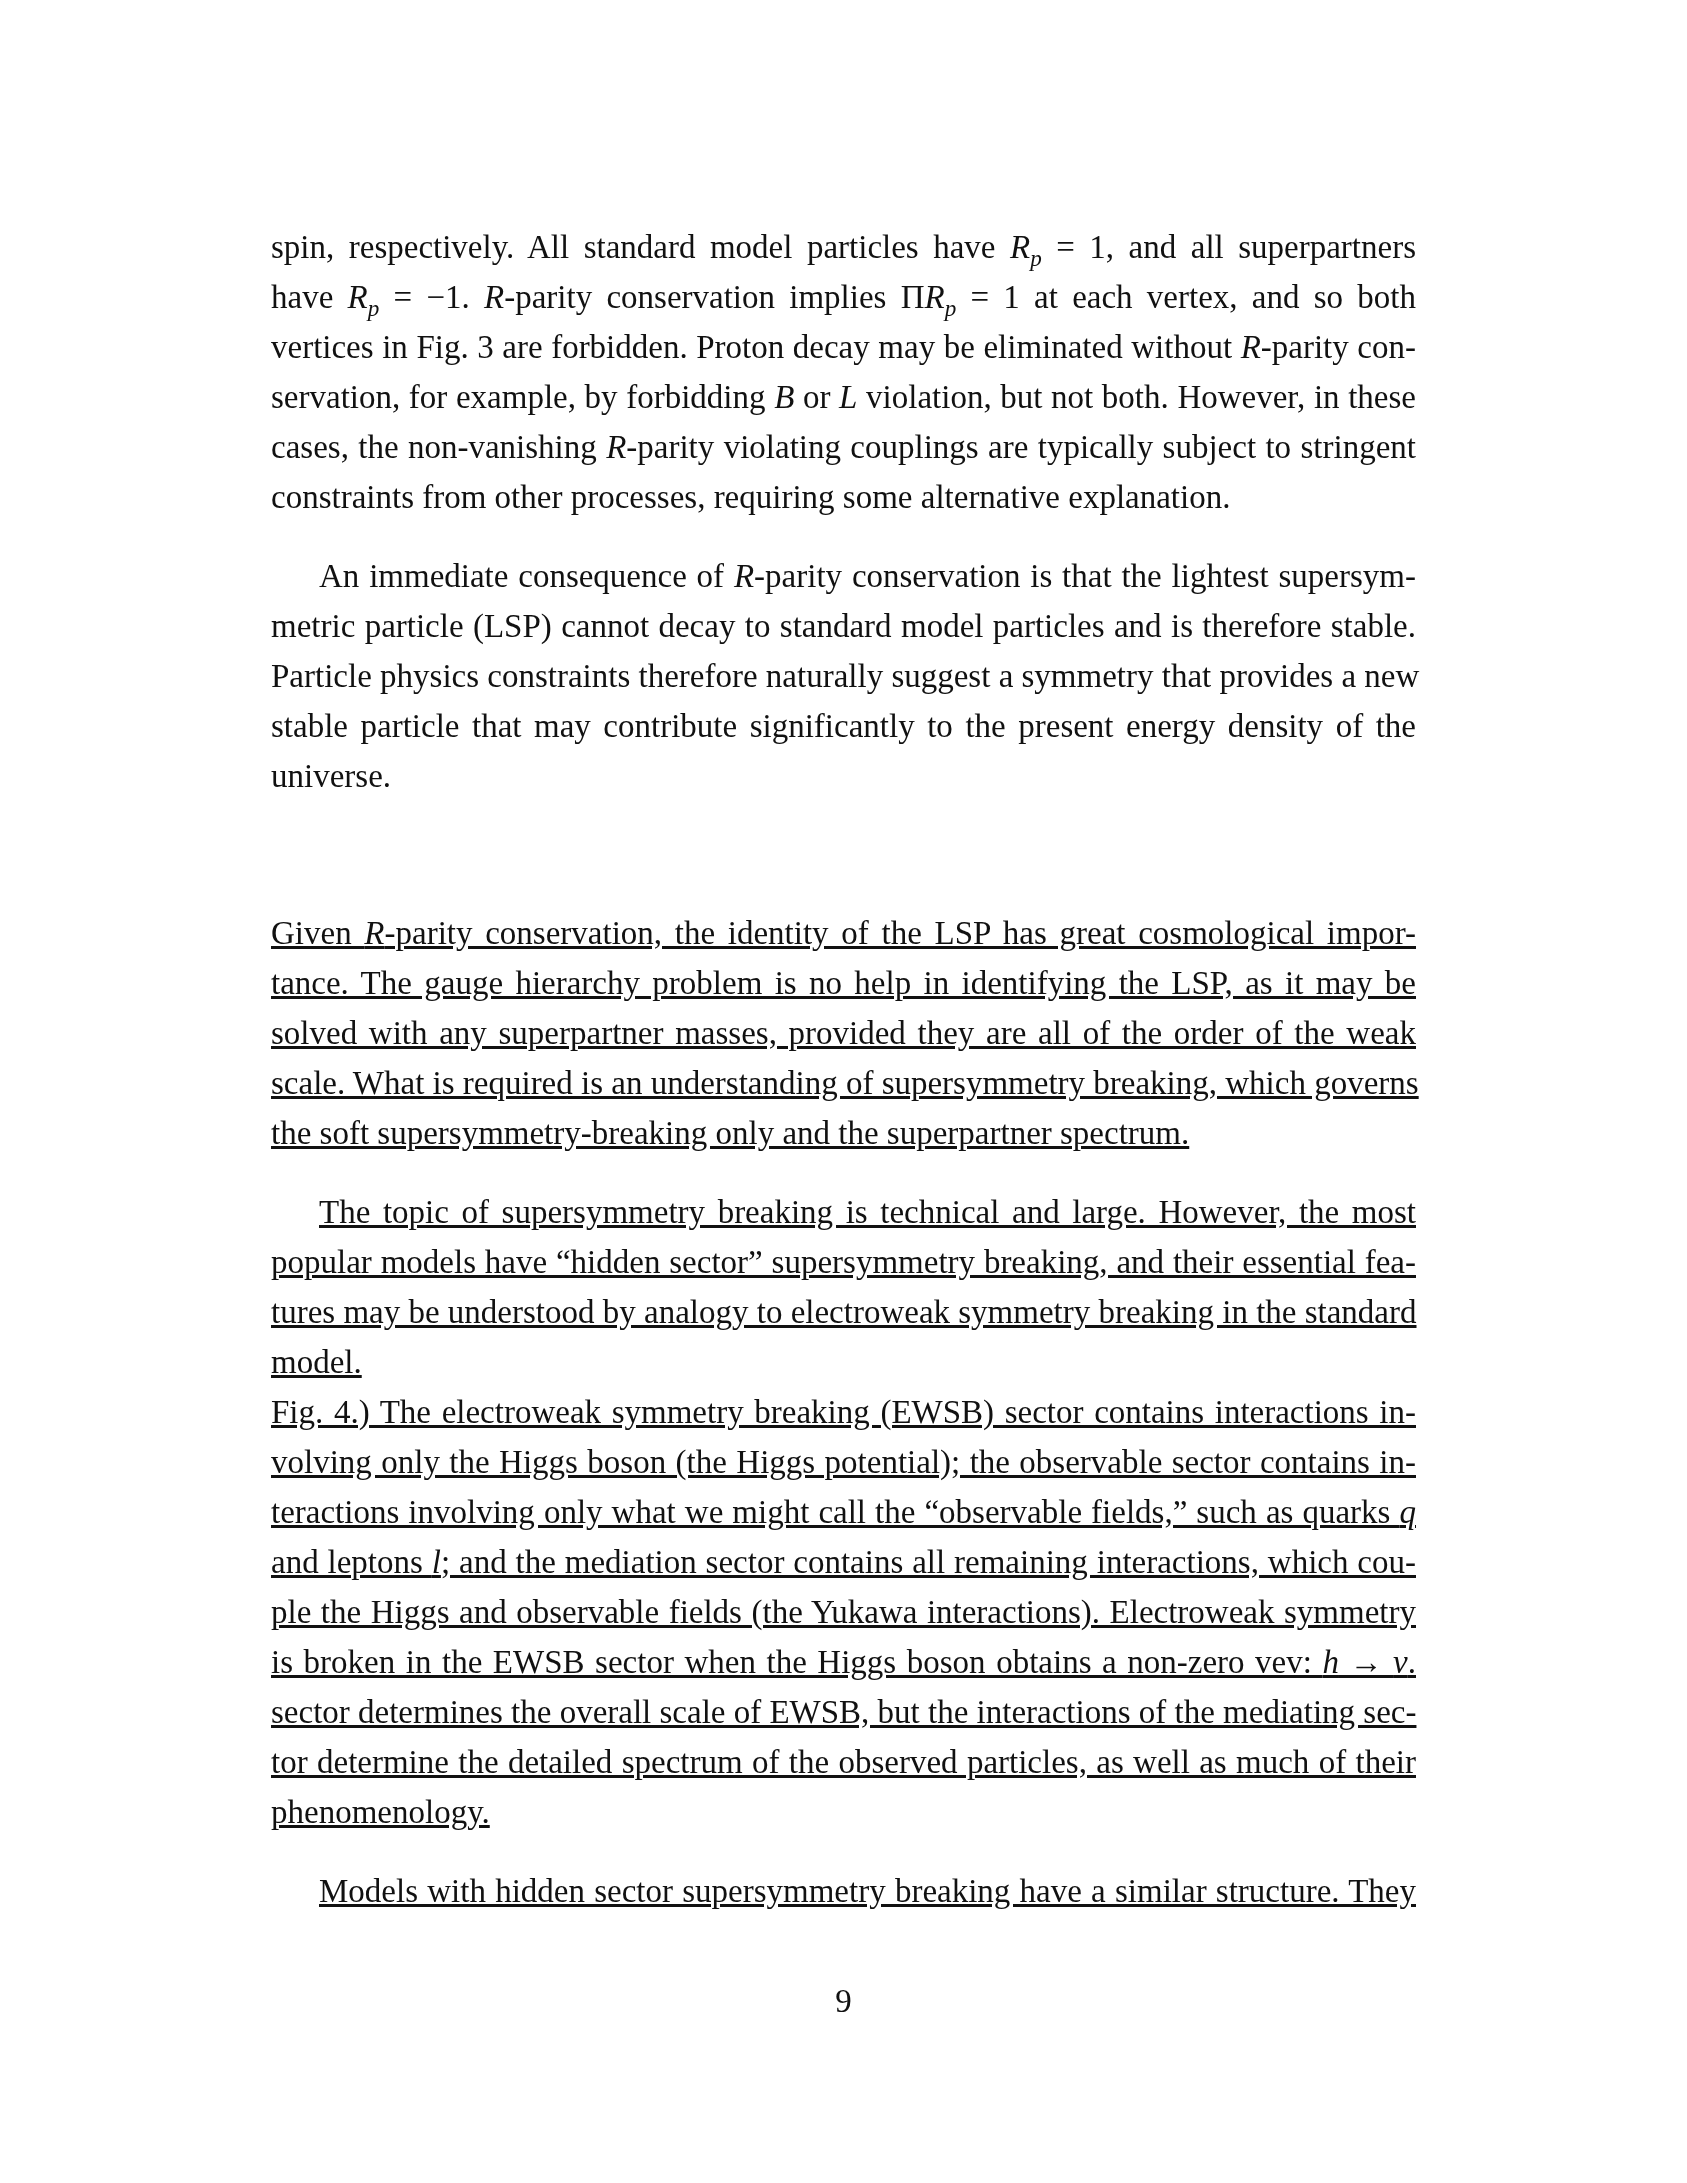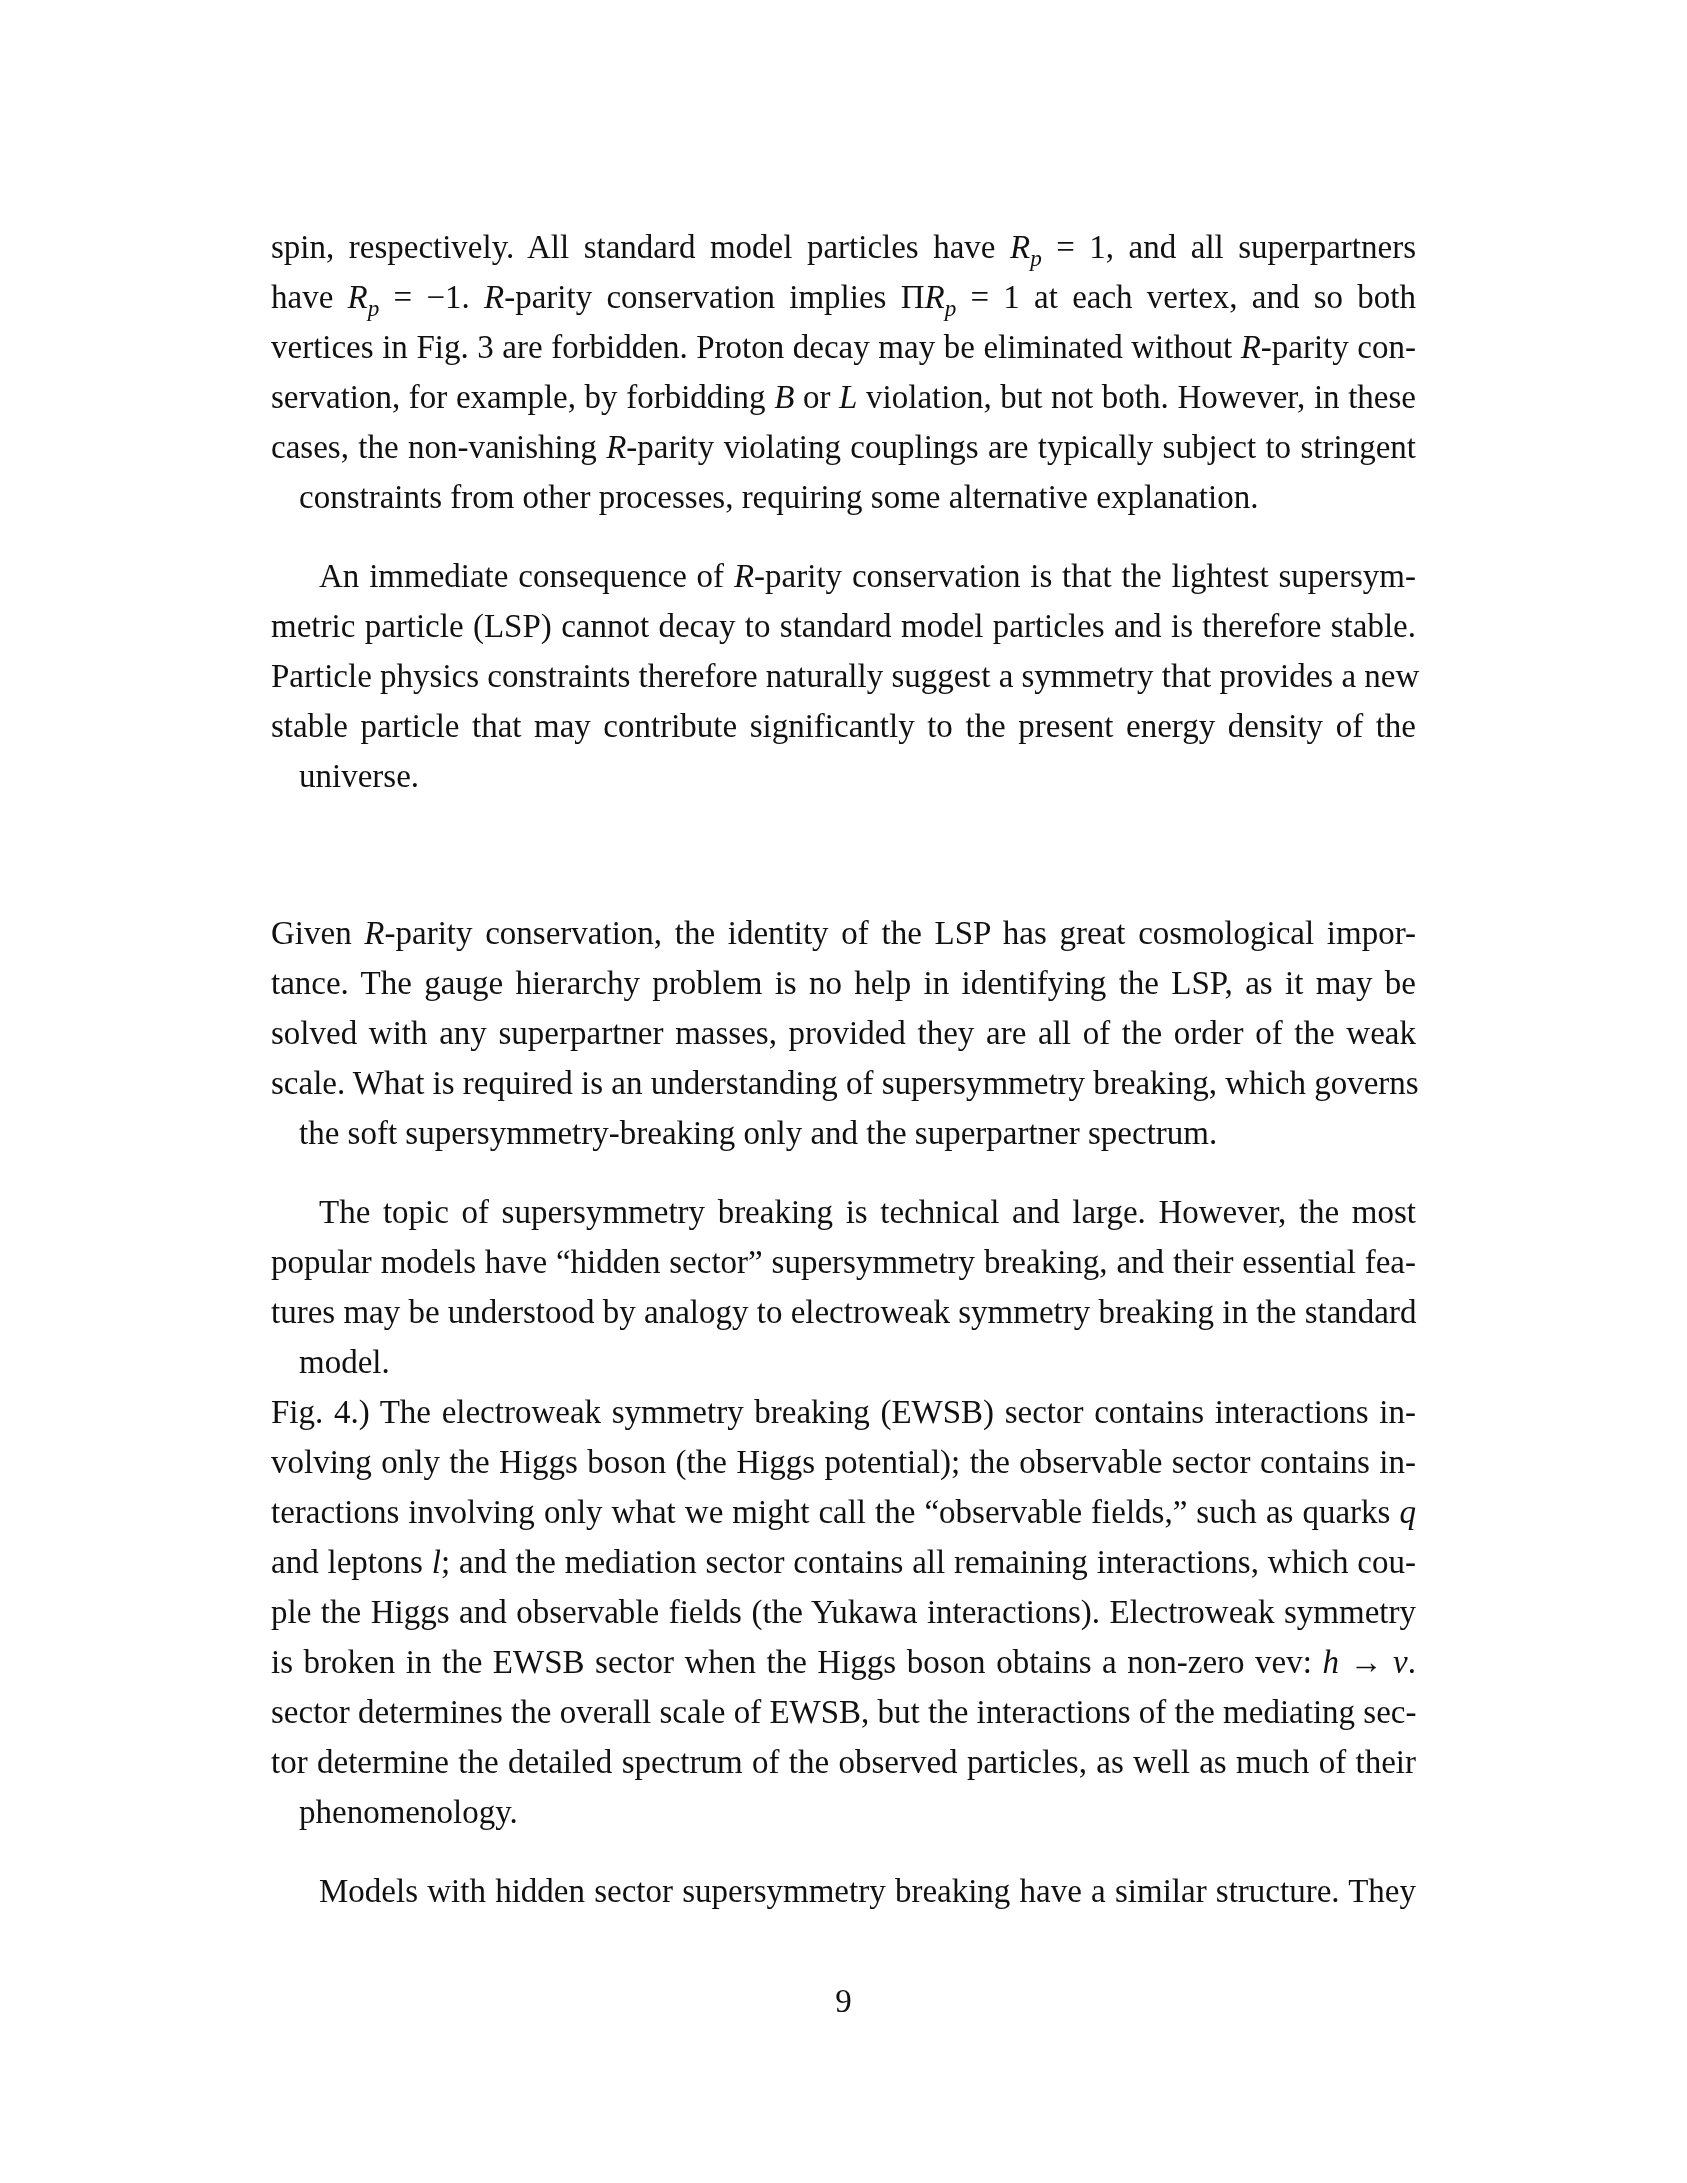--- a/index.html
+++ b/index.html
@@ -1,20 +1,20 @@
 <!DOCTYPE html>
 <html style="font-size:10.6px"><head>
 <meta charset="utf-8">
 <style>
   html, body { margin: 0; padding: 0; background: #ffffff; }
   body { width: 1687px; height: 2183px; position: relative; overflow: hidden; }
   .page { position: absolute; left: 0; top: 0; width: 1687px; height: 2183px; background: #ffffff; color: #111; }
   .text-block { position: absolute; left: 271px; width: 1145px; font-family: "Liberation Serif", "DejaVu Serif", serif; font-size: 33px; }
   .line { height: 50px; line-height: 50px; text-align: justify; text-align-last: justify; white-space: nowrap; overflow: visible; }
-  .line.last { text-align-last: left; margin-left: 28px; }
+  .line.last { text-align-last: left; }
   .line.indent { padding-left: 48px; margin-top: 29px; }
   .heading { position: absolute; left: 271px; top: 826px; font-family: "Liberation Serif", "DejaVu Serif", serif; font-weight: bold; font-size: 38px; line-height: 53px; white-space: nowrap; }
   .heading .num { display: inline-block; width: 89px; }
   .page-number { position: absolute; left: 0; width: 1687px; top: 1983px; text-align: center; font-family: "Liberation Serif", "DejaVu Serif", serif; font-size: 33px; }
 </style>
 </head>
 <body>
 
 <div class="page">
   <div class="text-block" id="top-block" style="top:222px;">
@@ -29,21 +29,21 @@
       <div>
         <div class="line indent">An immediate consequence of <i>R</i>-parity conservation is that the lightest supersym-</div>
         <div class="line">metric particle (LSP) cannot decay to standard model particles and is therefore stable.</div>
         <div class="line">Particle physics constraints therefore naturally suggest a symmetry that provides a new</div>
         <div class="line">stable particle that may contribute significantly to the present energy density of the</div>
         <div class="line last">universe.</div>
       </div>
     </div>
 
 
-  <div class="text-block" id="section-block" style="top:908px;">
+  <div class="text-block" id="section-block" style="top:908px;text-decoration:underline;">
       <div>
         <div class="line">Given <i>R</i>-parity conservation, the identity of the LSP has great cosmological impor-</div>
         <div class="line">tance. The gauge hierarchy problem is no help in identifying the LSP, as it may be</div>
         <div class="line">solved with any superpartner masses, provided they are all of the order of the weak</div>
         <div class="line">scale. What is required is an understanding of supersymmetry breaking, which governs</div>
         <div class="line last">the soft supersymmetry-breaking only and the superpartner spectrum.</div>
       </div>
       <div>
         <div class="line indent">The topic of supersymmetry breaking is technical and large. However, the most</div>
         <div class="line">popular models have “hidden sector” supersymmetry breaking, and their essential fea-</div>

